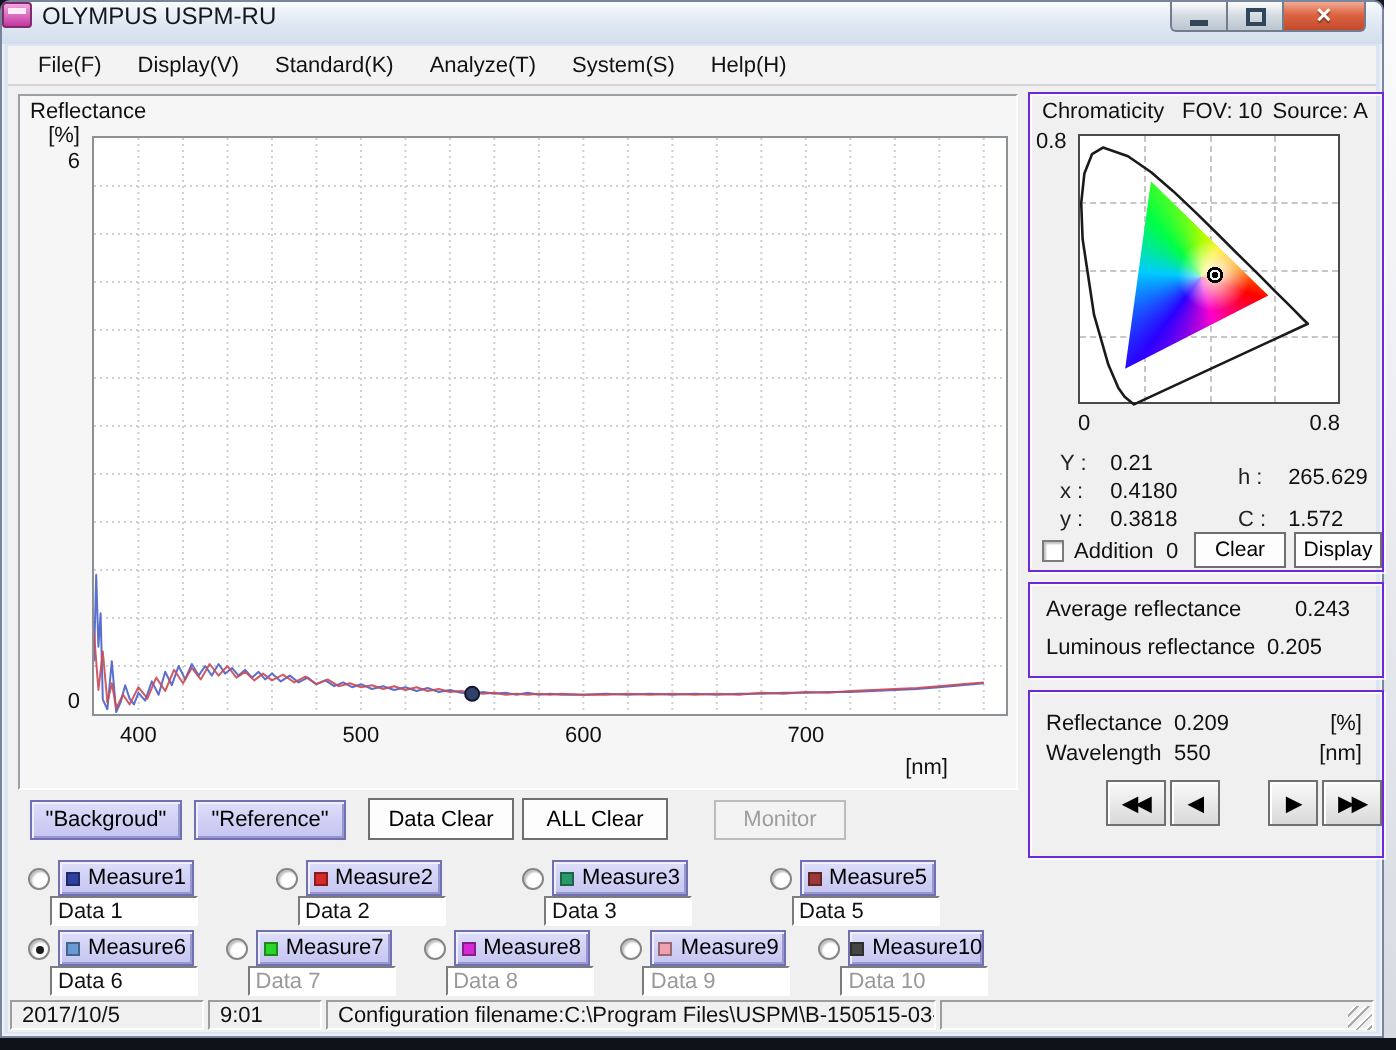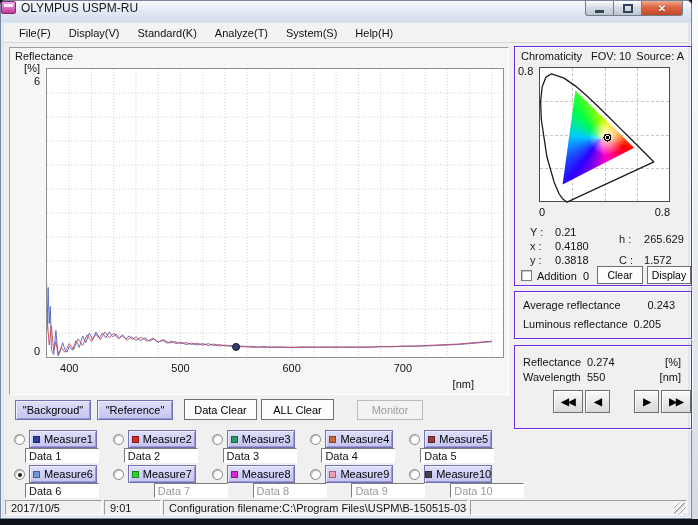--- a/index.html
+++ b/index.html
@@ -90,21 +90,21 @@
   .mcell { position: relative; width: 20%; }
   .mradio { position: absolute; left: 5px; top: 6px; width: 11px; height: 11px; border-radius: 50%;
             background: #fff; border: 1px solid #858585; box-shadow: inset 1px 1px 1px rgba(0,0,0,.25); }
   .mradio.sel::after { content: ""; position: absolute; left: 2.5px; top: 2.5px; width: 4px; height: 4px;
                        border-radius: 50%; background: #1c1c1c; }
   .mbtn { position: absolute; left: 20px; top: 2px; width: 68px; height: 18px; gap: 4px; }
   .msq { width: 7px; height: 7px; border: 1px solid rgba(0,0,0,.35); }
   .minput { position: absolute; left: 16px; top: 20px; width: 74px; height: 15px; background: #fff;
             border: 1px solid; border-color: #7c7c7c #fff #fff #7c7c7c; font-family: inherit; font-size: 11px;
             padding: 0 3px; color: #111; }
-  .minput.dim { color: #999; margin-left: 30px; }
+  .minput.dim { color: #999; }
 
   
   .statusbar { position: absolute; left: 3px; top: 498px; right: 3px; height: 17px; background: #f0f0f0;
                display: flex; gap: 2px; padding: 1px; }
   .scell { border: 1px solid; border-color: #9d9d9d #ffffff #ffffff #9d9d9d; background: #f0f0f0;
            display: flex; align-items: center; padding: 0 5px; white-space: nowrap; overflow: hidden; }
   .grip { position: absolute; right: 5px; bottom: 3px; width: 12px; height: 12px;
           background: repeating-linear-gradient(135deg, transparent 0 2px, #ffffff 2px 3px, #a9a9a9 3px 4px); }
 </style>
 </head>
@@ -251,21 +251,21 @@
 
     <div class="gbox" id="box-summary" style="top:290px;height:48px;">
       <span class="abs" style="left:8px;top:7px;">Average reflectance</span>
       <span class="abs" style="left:118px;top:7px;width:42px;text-align:right;">0.243</span>
       <span class="abs" style="left:8px;top:26px;">Luminous reflectance</span>
       <span class="abs" style="left:104px;top:26px;width:42px;text-align:right;">0.205</span>
     </div>
 
     <div class="gbox" id="box-cursor" style="top:344px;height:84px;">
       <span class="abs" style="left:8px;top:10px;">Reflectance</span>
-      <span class="abs" style="left:72px;top:10px;">0.274</span>
+      <span class="abs" style="left:72px;top:10px;">0.209</span>
       <span class="abs" style="right:10px;top:10px;">[%]</span>
       <span class="abs" style="left:8px;top:25px;">Wavelength</span>
       <span class="abs" style="left:72px;top:25px;">550</span>
       <span class="abs" style="right:10px;top:25px;">[nm]</span>
       <div class="abs" style="left:38px;top:44px;display:flex;gap:2px;align-items:center;">
         <button class="btn nav-btn" style="width:30px;">◀◀</button>
         <button class="btn nav-btn" style="width:25px;">◀</button>
         <span style="width:20px;"></span>
         <button class="btn nav-btn" style="width:25px;">▶</button>
         <button class="btn nav-btn" style="width:30px;">▶▶</button>
@@ -299,28 +299,20 @@
           <span class="mradio"></span>
           <button class="btn btn-lav mbtn">
             <span class="msq" style="background: rgb(42, 154, 106);"></span>
             <span>Measure3</span>
           </button>
           <input class="minput" value="Data 3" style="">
         </div>
         <div class="mcell">
           <span class="mradio"></span>
           <button class="btn btn-lav mbtn">
-            <span class="msq" style="background: rgb(201, 105, 58);"></span>
-            <span>Measure4</span>
-          </button>
-          <input class="minput" value="Data 4" style="">
-        </div>
-        <div class="mcell">
-          <span class="mradio"></span>
-          <button class="btn btn-lav mbtn">
             <span class="msq" style="background: rgb(154, 58, 58);"></span>
             <span>Measure5</span>
           </button>
           <input class="minput" value="Data 5" style="">
         </div>
       </div>
     <div class="mrow" id="measure-row-2" style="top:462px;">
         <div class="mcell">
           <span class="mradio sel"></span>
           <button class="btn btn-lav mbtn">

